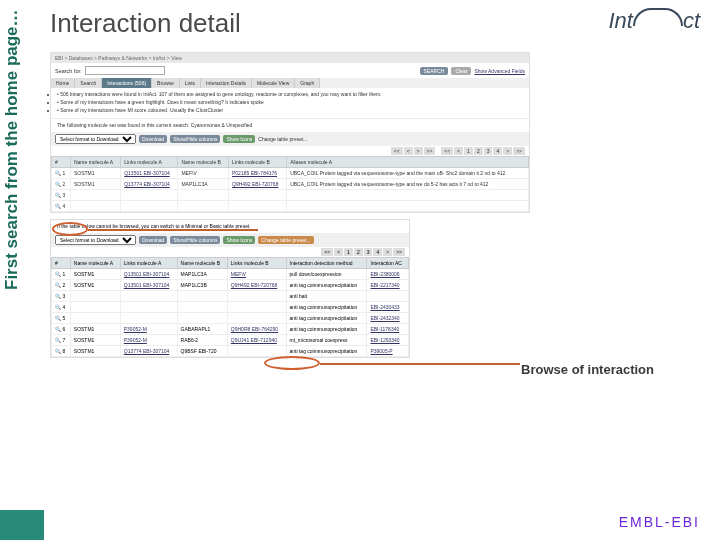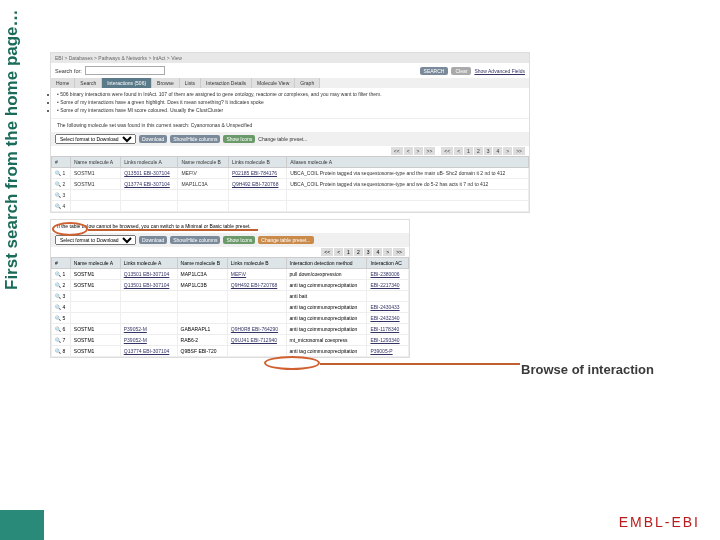--- a/index.html
+++ b/index.html
@@ -4,21 +4,21 @@
 <style>
   * { box-sizing: border-box; margin: 0; padding: 0; }
   body { width: 720px; height: 540px; font-family: Arial, sans-serif; background: #fff; position: relative; overflow: hidden; }
   .header { display: flex; justify-content: space-between; align-items: flex-start; padding: 8px 20px 4px 50px; }
   .title { font-size: 26px; color: #4a4a4a; font-weight: normal; }
   .logo { display: flex; align-items: center; font-size: 22px; font-style: italic; color: #3a4a5a; }
   .logo-arc { width: 50px; height: 18px; border: 2px solid #3a4a5a; border-bottom: none; border-radius: 25px 25px 0 0; display: inline-block; position: relative; top: -4px; }
   .sidebar-text { position: absolute; left: 12px; top: 280px; transform: rotate(-90deg); transform-origin: left center; font-size: 17px; font-weight: bold; color: #1a6b5a; white-space: nowrap; }
   .teal-bar { position: absolute; left: 0; bottom: 0; width: 44px; height: 30px; background: #2a8a7a; }
   .page-num { position: absolute; left: 14px; bottom: 6px; color: #fff; font-size: 12px; margin-left: 44px; }
-  .ebi-logo { position: absolute; right: 20px; bottom: 10px; font-size: 14px; color: #b91c1c; letter-spacing: 2px; }
+  .ebi-logo { position: absolute; right: 20px; bottom: 10px; font-size: 14px; color: #6d28d9; letter-spacing: 2px; }
   .content { position: absolute; left: 50px; top: 52px; width: 640px; }
   .panel1 { width: 480px; background: #fff; border: 1px solid #ddd; font-size: 5.5px; color: #333; }
   .breadcrumb { background: #e8e8e8; padding: 2px 4px; font-size: 5px; color: #666; }
   .searchrow { display: flex; align-items: center; padding: 3px 4px; gap: 3px; }
   .searchrow input { font-size: 5px; width: 80px; height: 9px; border: 1px solid #aaa; }
   .btn { background: #7a8a9a; color: #fff; padding: 1px 4px; font-size: 5px; border-radius: 2px; }
   .link-sm { color: #336; text-decoration: underline; font-size: 5px; }
   .tabrow { display: flex; background: #f0f0f0; font-size: 5px; }
   .tab { padding: 2px 5px; border-right: 1px solid #ccc; background: #e0e0e0; }
   .tab.active { background: #5a7a8a; color: #fff; }
@@ -39,20 +39,26 @@
   .panel2 { margin-top: 6px; width: 360px; background: #fff; border: 1px solid #ddd; font-size: 5px; }
   .pager { display: flex; gap: 1px; font-size: 5px; }
   .pager span { background: #ddd; padding: 1px 3px; }
   .annotation { position: absolute; right: 66px; top: 362px; font-size: 13px; font-weight: bold; color: #3a3a3a; line-height: 1.2; }
   .arrow-line { position: absolute; background: #c06030; height: 1.5px; }
 </style>
 </head>
 <body>
 
 <div class="header">
+  <div class="title">Interaction detail</div>
+  <div class="logo">
+    <span>Int</span>
+      <span class="logo-arc"></span>
+      <span>ct</span>
+  </div>
 </div>
 
 <div class="sidebar-text">First search from the home page…</div>
 
 <div class="content">
 
   <div class="panel1">
     <div class="breadcrumb">EBI &gt; Databases &gt; Pathways &amp; Networks &gt; IntAct &gt; View</div>
     <div class="searchrow">
       <span>Search for:</span>

